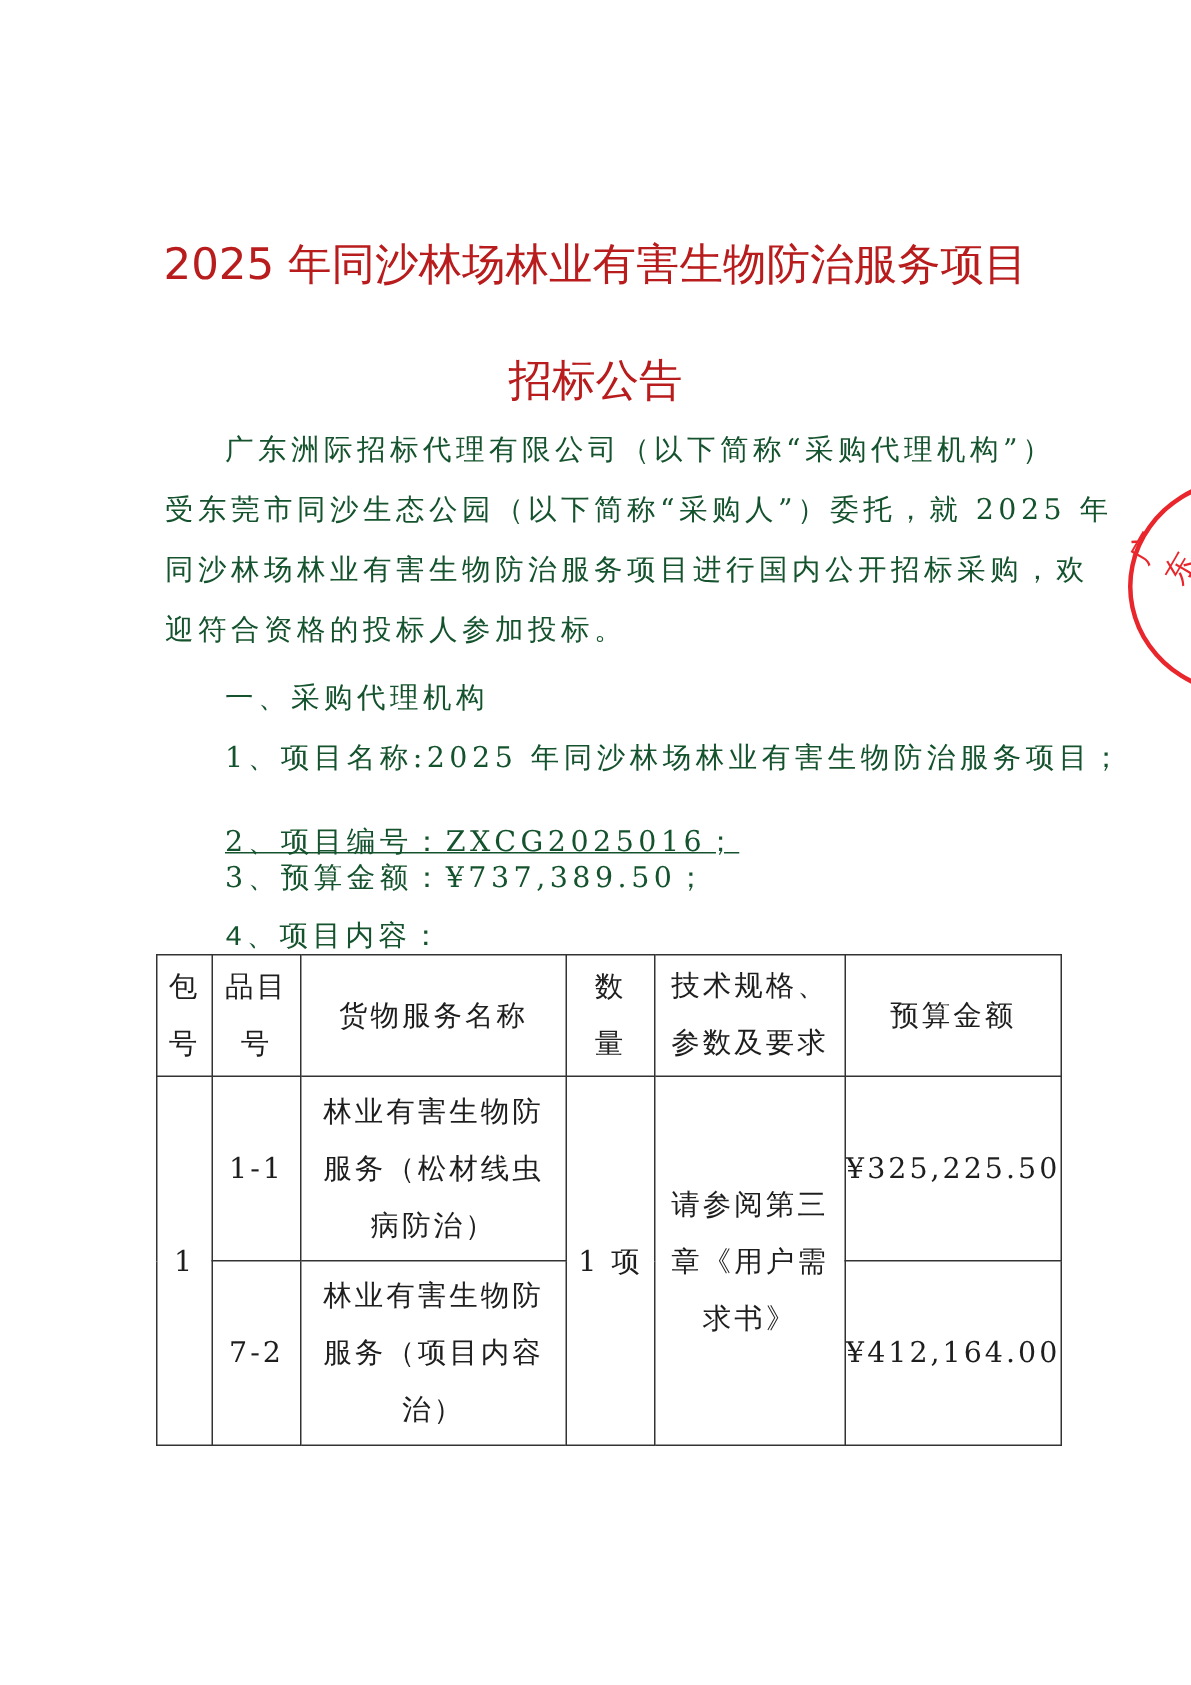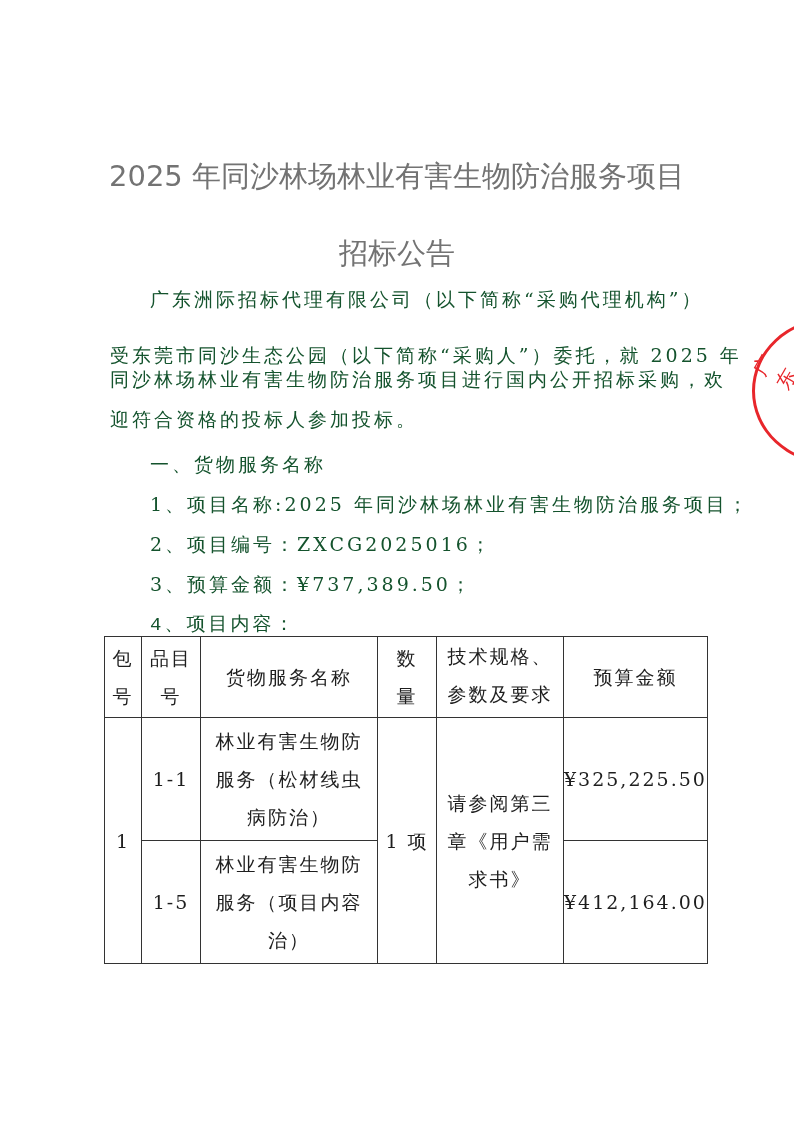--- a/index.html
+++ b/index.html
@@ -1,47 +1,47 @@
 <!DOCTYPE html>
 <html><head>
 <meta charset="utf-8">
 <style>
   html, body { margin: 0; padding: 0; background: #ffffff; }
   body { width: 794px; height: 1123px; position: relative; overflow: hidden;
          font-family: "DejaVu Serif", "Liberation Serif", serif; color: #1a1a1a; }
   .title { position: absolute; left: 0; width: 794px; text-align: center;
            font-family: "DejaVu Sans", "Liberation Sans", sans-serif;
-           font-size: 29px; color: #737373; letter-spacing: 0px; }
+           font-size: 29px; color: #b91c1c; letter-spacing: 0px; }
   .title.l1 { top: 157px; }
   .title.l2 { top: 198px; margin-top: 36px; }
   .line { position: absolute; left: 110px; font-size: 19px; letter-spacing: 3px; color: #14532d; white-space: nowrap; }
   .indent { padding-left: 40px; }
   table.items { position: absolute; left: 104px; top: 636px; border-collapse: collapse;
                 font-size: 19px; color: #1e1e1e; }
   table.items td, table.items th { border: 1.5px solid #333; text-align: center; vertical-align: middle;
                  font-weight: normal; padding: 0; line-height: 38px; letter-spacing: 2px; }
   .seal { position: absolute; left: 752px; top: 318px; width: 150px; height: 140px;
           border: 3px solid #e8262b; border-radius: 50%; }
   .seal-text { position: absolute; left: 762px; top: 340px; color: #e8262b; font-size: 20px;
                transform: rotate(-60deg); font-family: "DejaVu Sans", sans-serif; }
 </style>
 </head>
 <body>
 
 <div class="title l1">2025 年同沙林场林业有害生物防治服务项目</div>
 <div class="title l2">招标公告</div>
 
 <div class="line indent" style="top:287px;">广东洲际招标代理有限公司（以下简称“采购代理机构”）</div>
-<div class="line" style="top:327px;margin-top:16px;">受东莞市同沙生态公园（以下简称“采购人”）委托，就 2025 年</div>
+<div class="line" style="top:327px;">受东莞市同沙生态公园（以下简称“采购人”）委托，就 2025 年</div>
 <div class="line" style="top:367px;">同沙林场林业有害生物防治服务项目进行国内公开招标采购，欢</div>
 <div class="line" style="top:407px;">迎符合资格的投标人参加投标。</div>
 
-<div class="line indent" style="top:452px;">一、货物服务名称</div>
+<div class="line indent" style="top:452px;">一、采购代理机构</div>
 <div class="line indent" style="top:492px;">1、项目名称:2025 年同沙林场林业有害生物防治服务项目；</div>
-<div class="line indent" style="top:532px;">2、项目编号：ZXCG2025016；</div>
+<div class="line indent" style="top:548px;text-decoration:underline;">2、项目编号：ZXCG2025016；</div>
 <div class="line indent" style="top:572px;">3、预算金额：¥737,389.50；</div>
 <div class="line indent" style="top:611px;font-family:Liberation Mono, monospace;">4、项目内容：</div>
 
 <table class="items">
   <tbody>
       <tr style="height:81px;">
     <th style="width:36px;">
       <div>包</div>
       <div>号</div>
     </th>
@@ -70,21 +70,21 @@
     </td>
     <td rowspan="2">1 项</td>
     <td rowspan="2">
       <div>请参阅第三</div>
       <div>章《用户需</div>
       <div>求书》</div>
     </td>
     <td>¥325,225.50</td>
   </tr>
   <tr style="height:123px;">
-    <td>1-5</td>
+    <td>7-2</td>
     <td>
       <div>林业有害生物防</div>
       <div>服务（项目内容</div>
       <div>治）</div>
     </td>
     <td>¥412,164.00</td>
   </tr>
 </tbody>
   </table>
 

